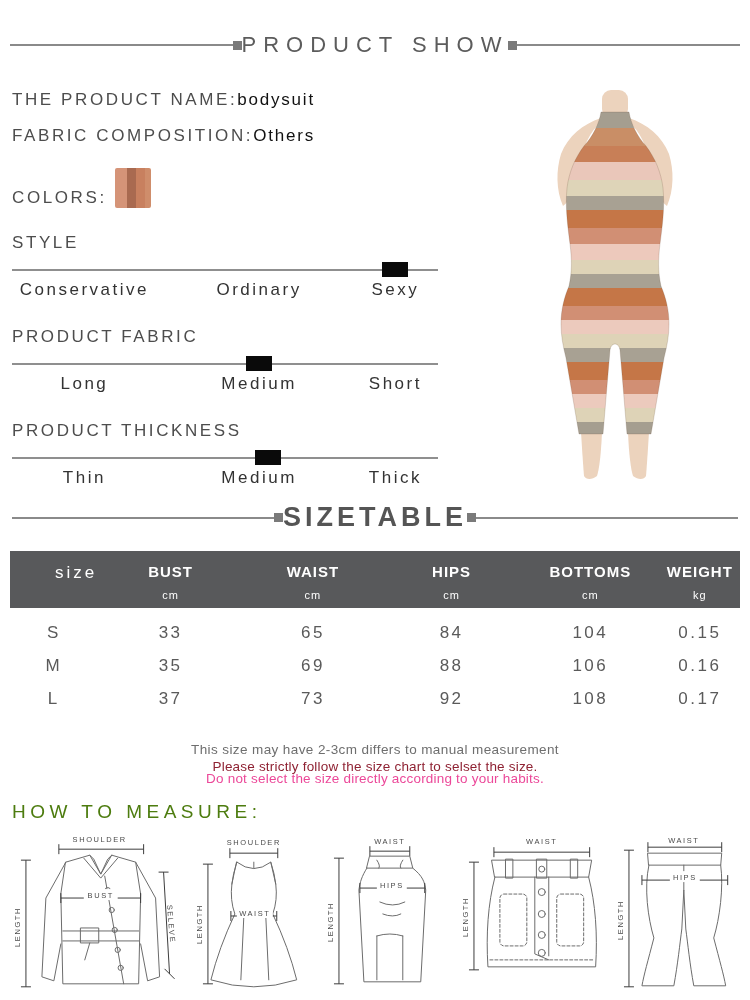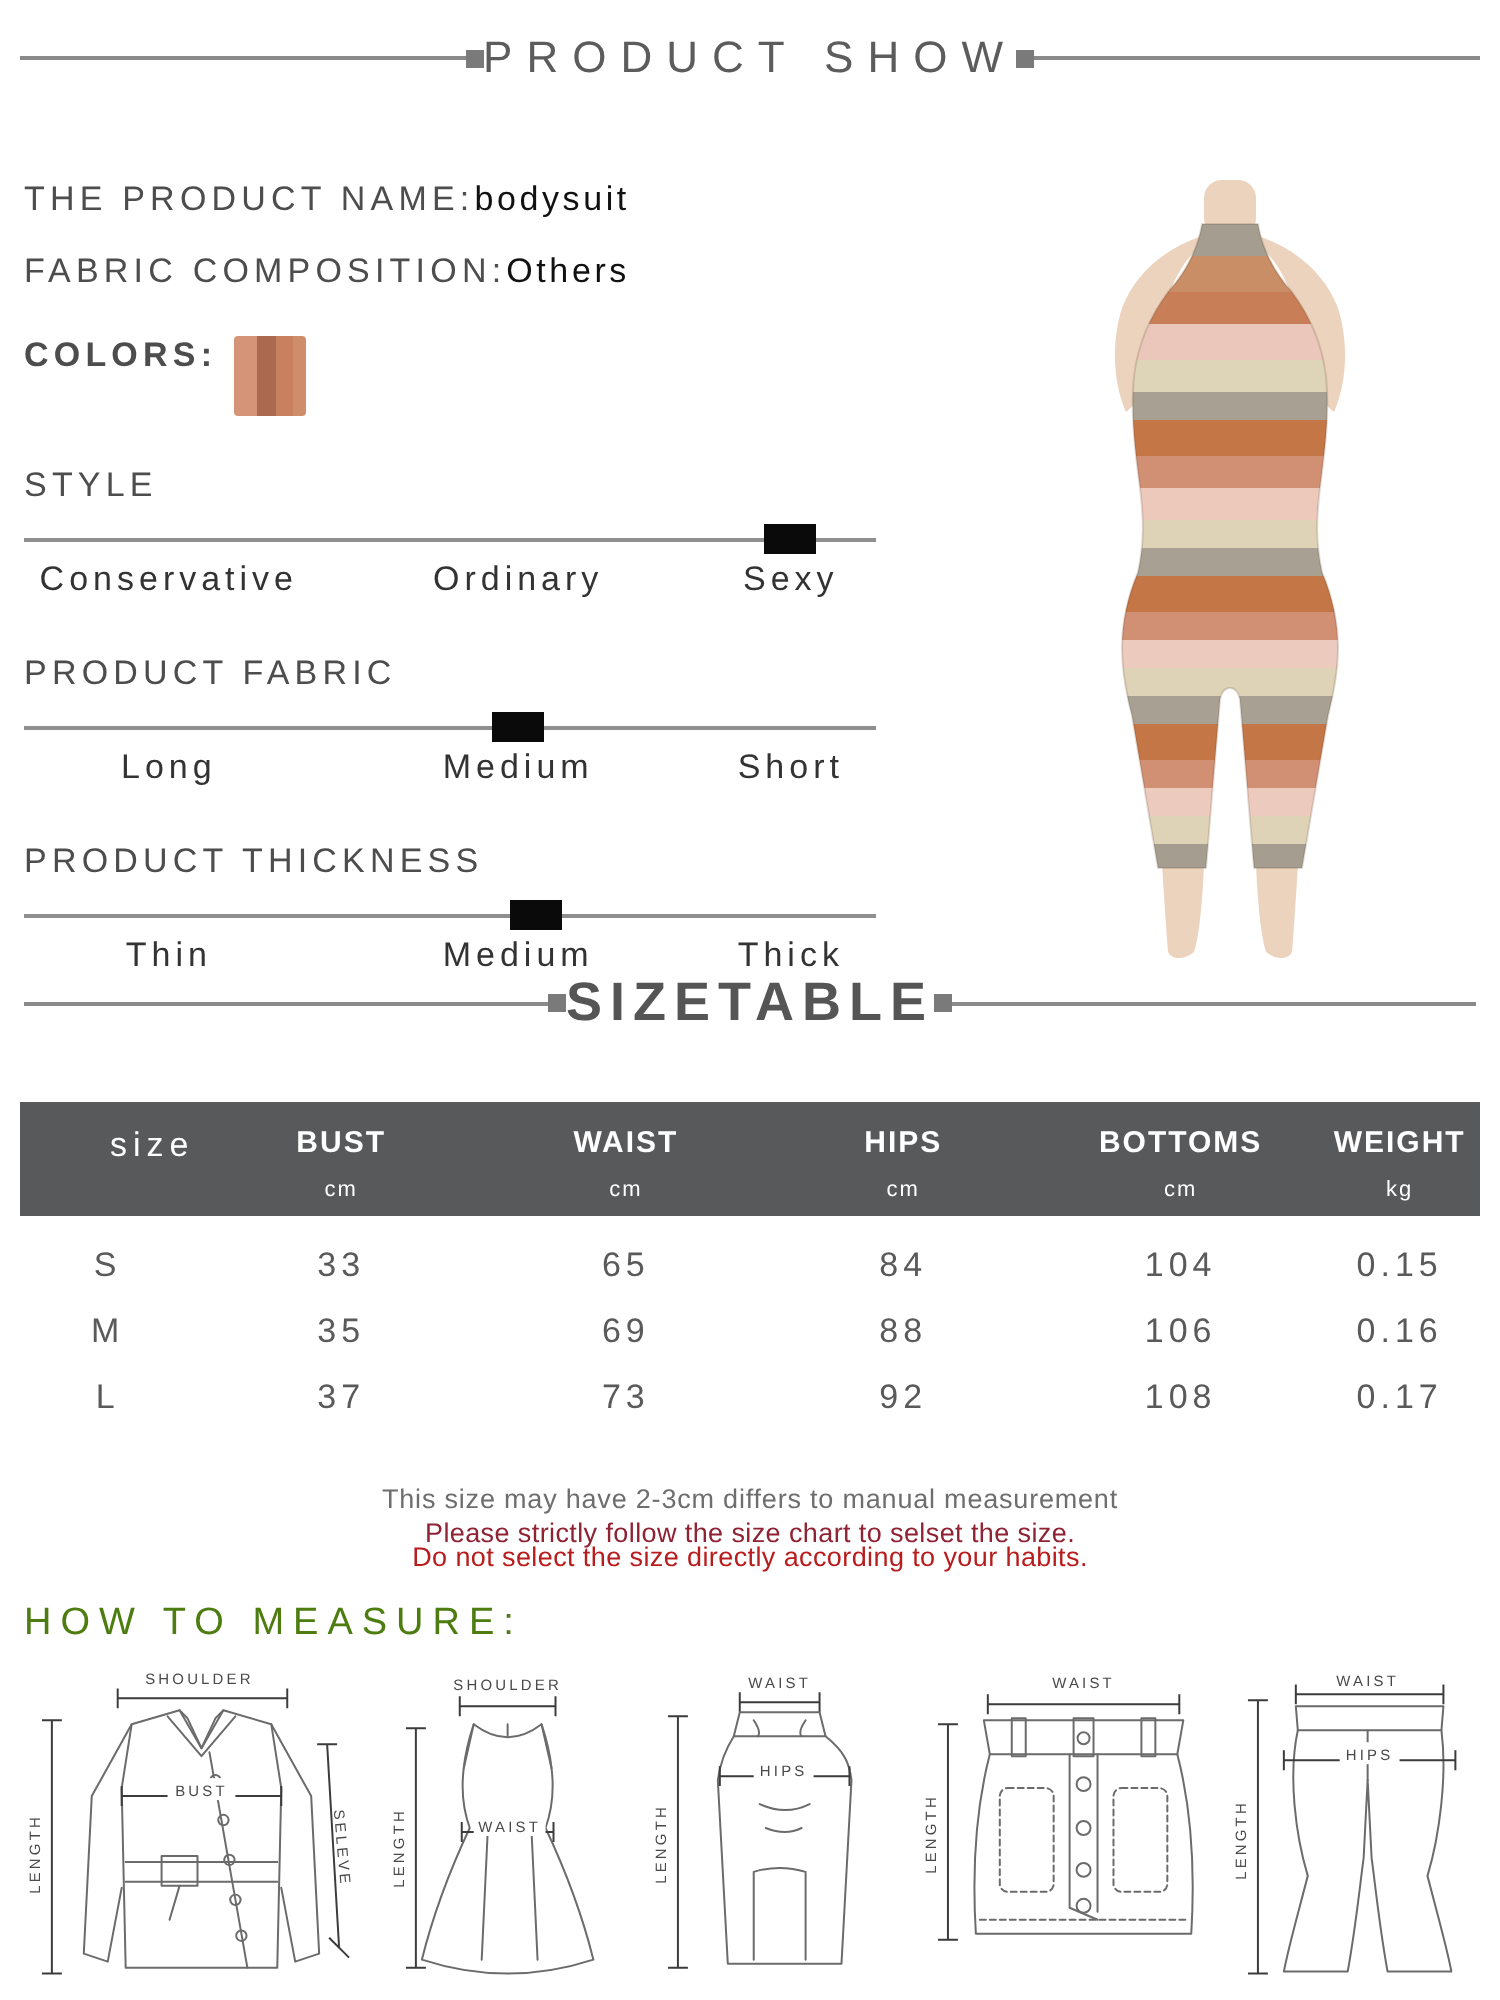--- a/index.html
+++ b/index.html
@@ -1,32 +1,32 @@
 <!DOCTYPE html>
 <html><head>
 <meta charset="utf-8">
 <style>
   html,body{margin:0;padding:0;background:#fff;}
   .page{position:relative;width:750px;height:1000px;background:#fff;overflow:hidden;
         font-family:"Liberation Sans",sans-serif;color:#4d4d4d;}
 
   
-  .sec-title{display:flex;align-items:center;}
+  .sec-title{display:flex;align-items:center;margin-top:16px;}
   .sec-title .rule{flex:1;height:2px;background:#8a8a8a;}
   .sec-title .sq{width:9px;height:9px;background:#7a7a7a;flex:0 0 auto;}
   .ps-title{position:absolute;top:16px;left:10px;right:10px;}
   .ps-title .t{font-size:22px;letter-spacing:7px;color:#5c5c5c;font-weight:500;white-space:nowrap;}
   .st-title{position:absolute;top:486px;left:12px;right:12px;}
   .st-title .t{font-size:27px;letter-spacing:4px;color:#555;font-weight:600;white-space:nowrap;}
 
   
   .details{position:absolute;left:12px;top:90px;width:426px;}
   .kv{font-size:17px;letter-spacing:2.6px;color:#4d4d4d;margin-bottom:16px;white-space:nowrap;}
   .kv .val{color:#111;letter-spacing:1.8px;font-weight:500;}
-  .colors-row{display:flex;align-items:flex-start;gap:8px;margin:22px 0 2px;font-weight:bold;}
+  .colors-row{display:flex;align-items:flex-end;gap:8px;margin:22px 0 2px;}
   .swatch{width:36px;height:40px;border-radius:2px;}
   .attr{margin-top:25px;}
   .attr-label{font-size:17px;letter-spacing:2.6px;color:#4d4d4d;margin-bottom:9px;}
   .attr-track{position:relative;height:16px;}
   .attr-track .line{position:absolute;left:0;right:0;top:7px;height:2px;background:#8f8f8f;}
   .attr-track .marker{position:absolute;top:0;width:26px;height:15px;background:#0a0a0a;transform:translateX(-50%);}
   .options{position:relative;height:22px;margin-top:2px;font-size:17px;color:#333;}
   .options span{position:absolute;transform:translateX(-50%);letter-spacing:2.5px;white-space:nowrap;}
   .opt-0{left:17%;} .opt-1{left:58%;} .opt-2{left:90%;}
 
@@ -235,21 +235,21 @@
         <td>73</td>
         <td>92</td>
         <td>108</td>
         <td>0.17</td>
       </tr>
     </tbody>
   </table>
 
   <div class="note-gray">This size may have 2-3cm differs to manual measurement</div>
   <div class="note-red nr1" style="color: rgb(143, 34, 51);">Please strictly follow the size chart to selset the size.</div>
-  <div class="note-red nr2" style="color: #b91c1c;">Do not select the size directly according to your habits.</div>
+  <div class="note-red nr2" style="color: #ec4899;">Do not select the size directly according to your habits.</div>
 
   <div class="htm-title">HOW TO MEASURE:</div>
 
   <div class="diagrams">
 
     <svg width="182" height="166" viewBox="0 0 182 166">
       <text class="dlabel" x="98" y="10" text-anchor="middle">SHOULDER</text>
       <path class="meas" d="M57,17 L142,17 M57,12 L57,22 M142,12 L142,22"></path>
       <path class="meas" d="M24,28 L24,155 M19,28 L29,28 M19,155 L29,155"></path>
       <text class="dlabel" transform="rotate(-90 15 95)" x="15" y="98" text-anchor="middle">LENGTH</text>

